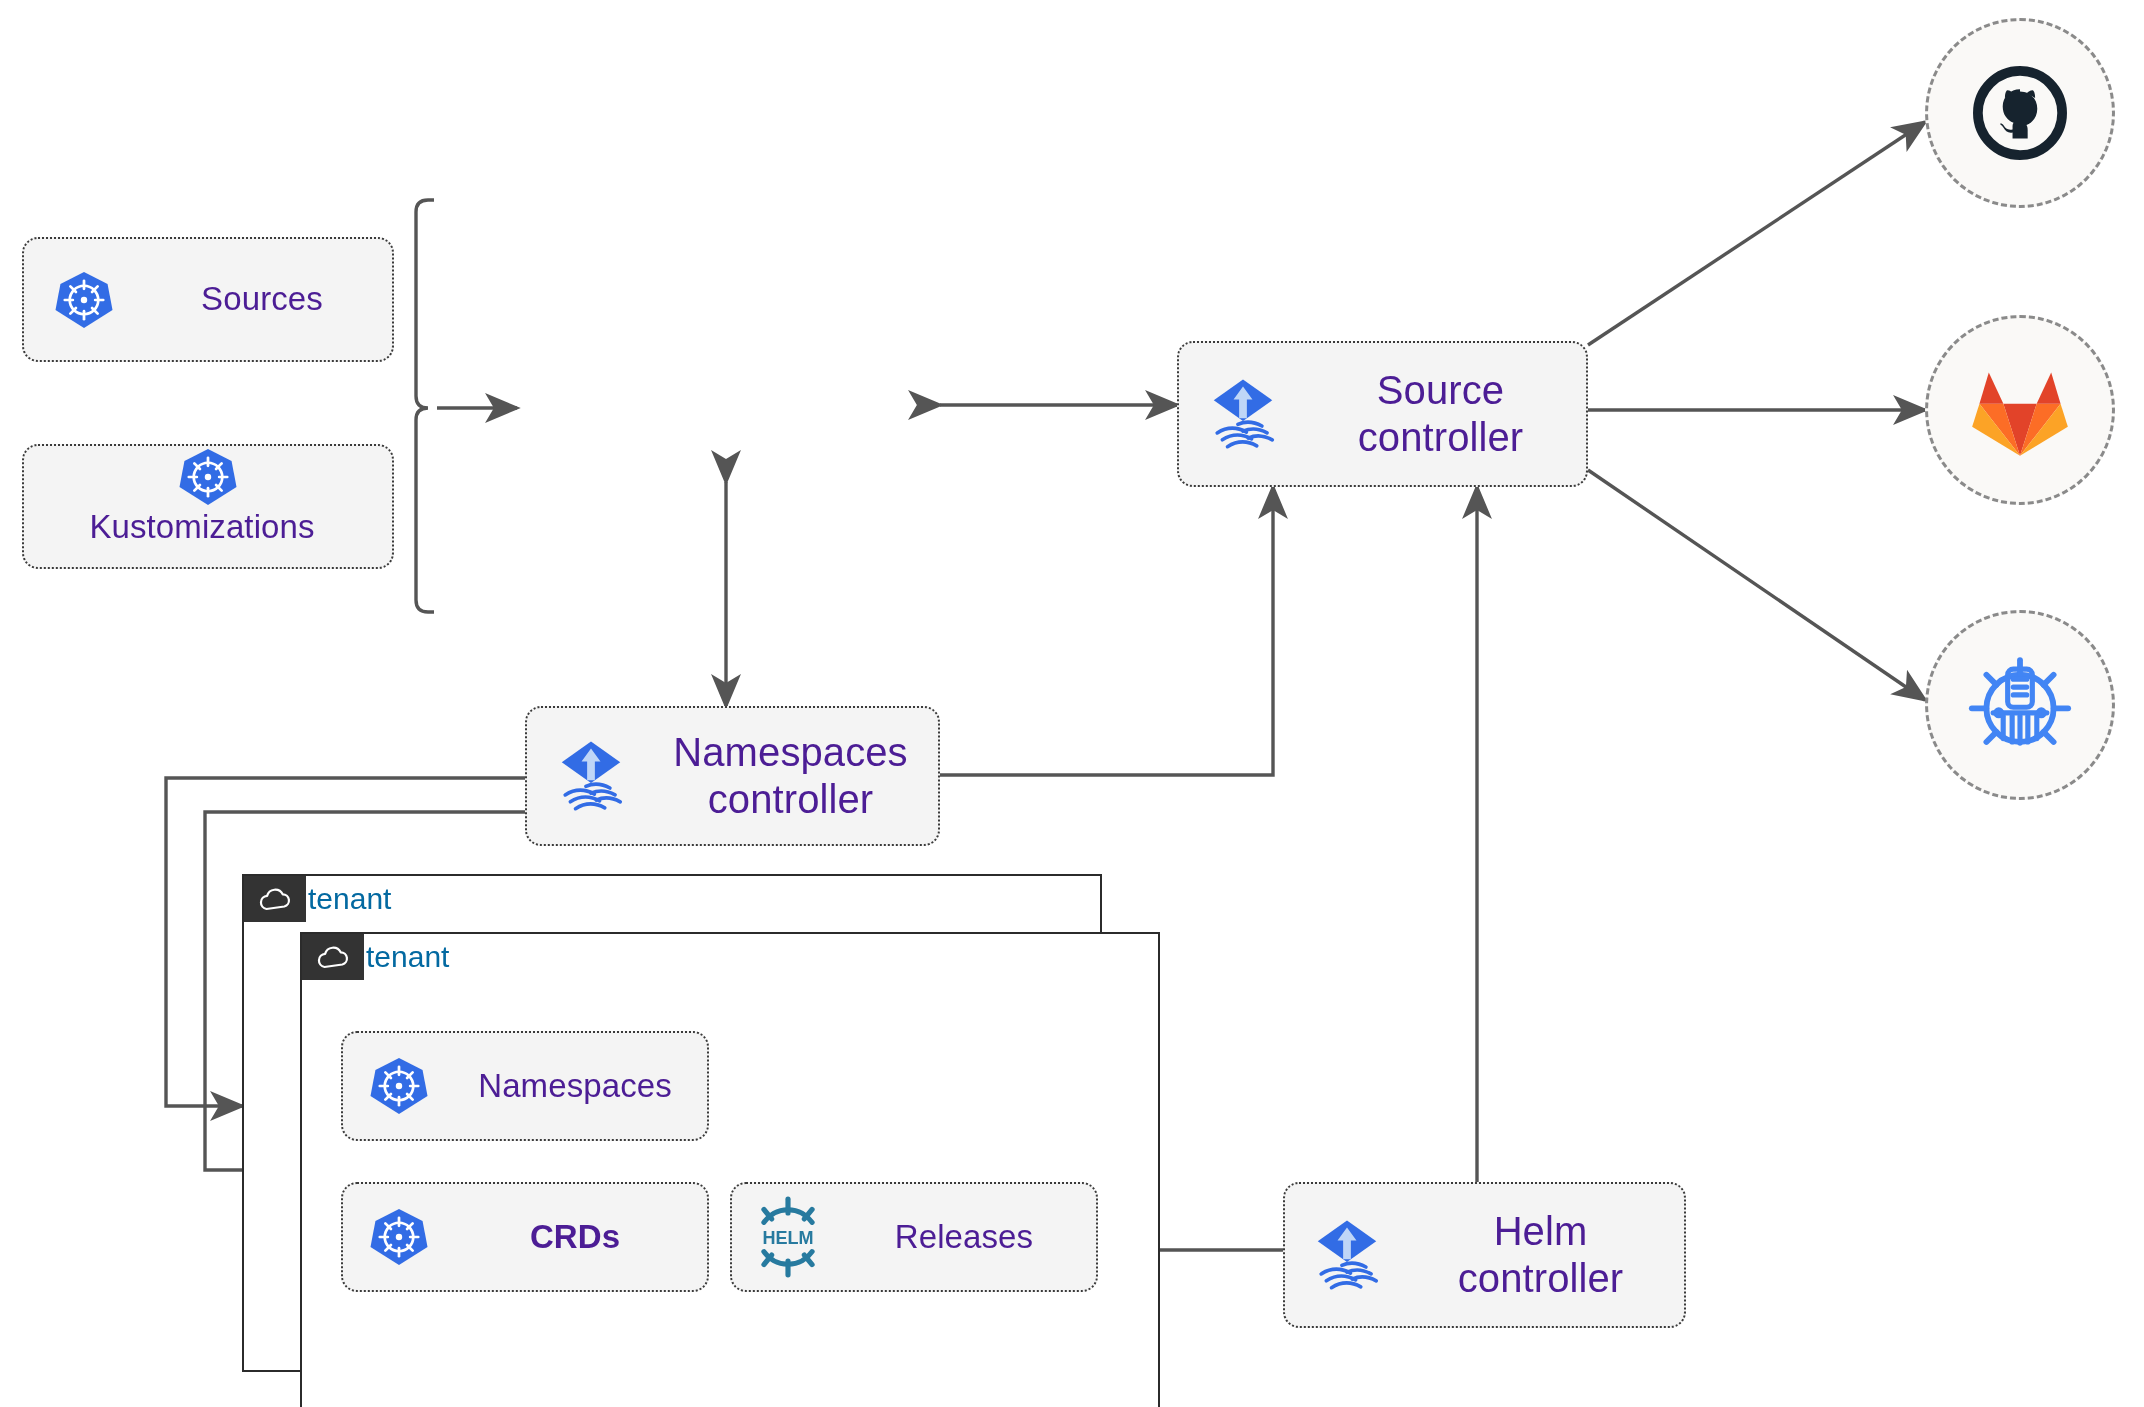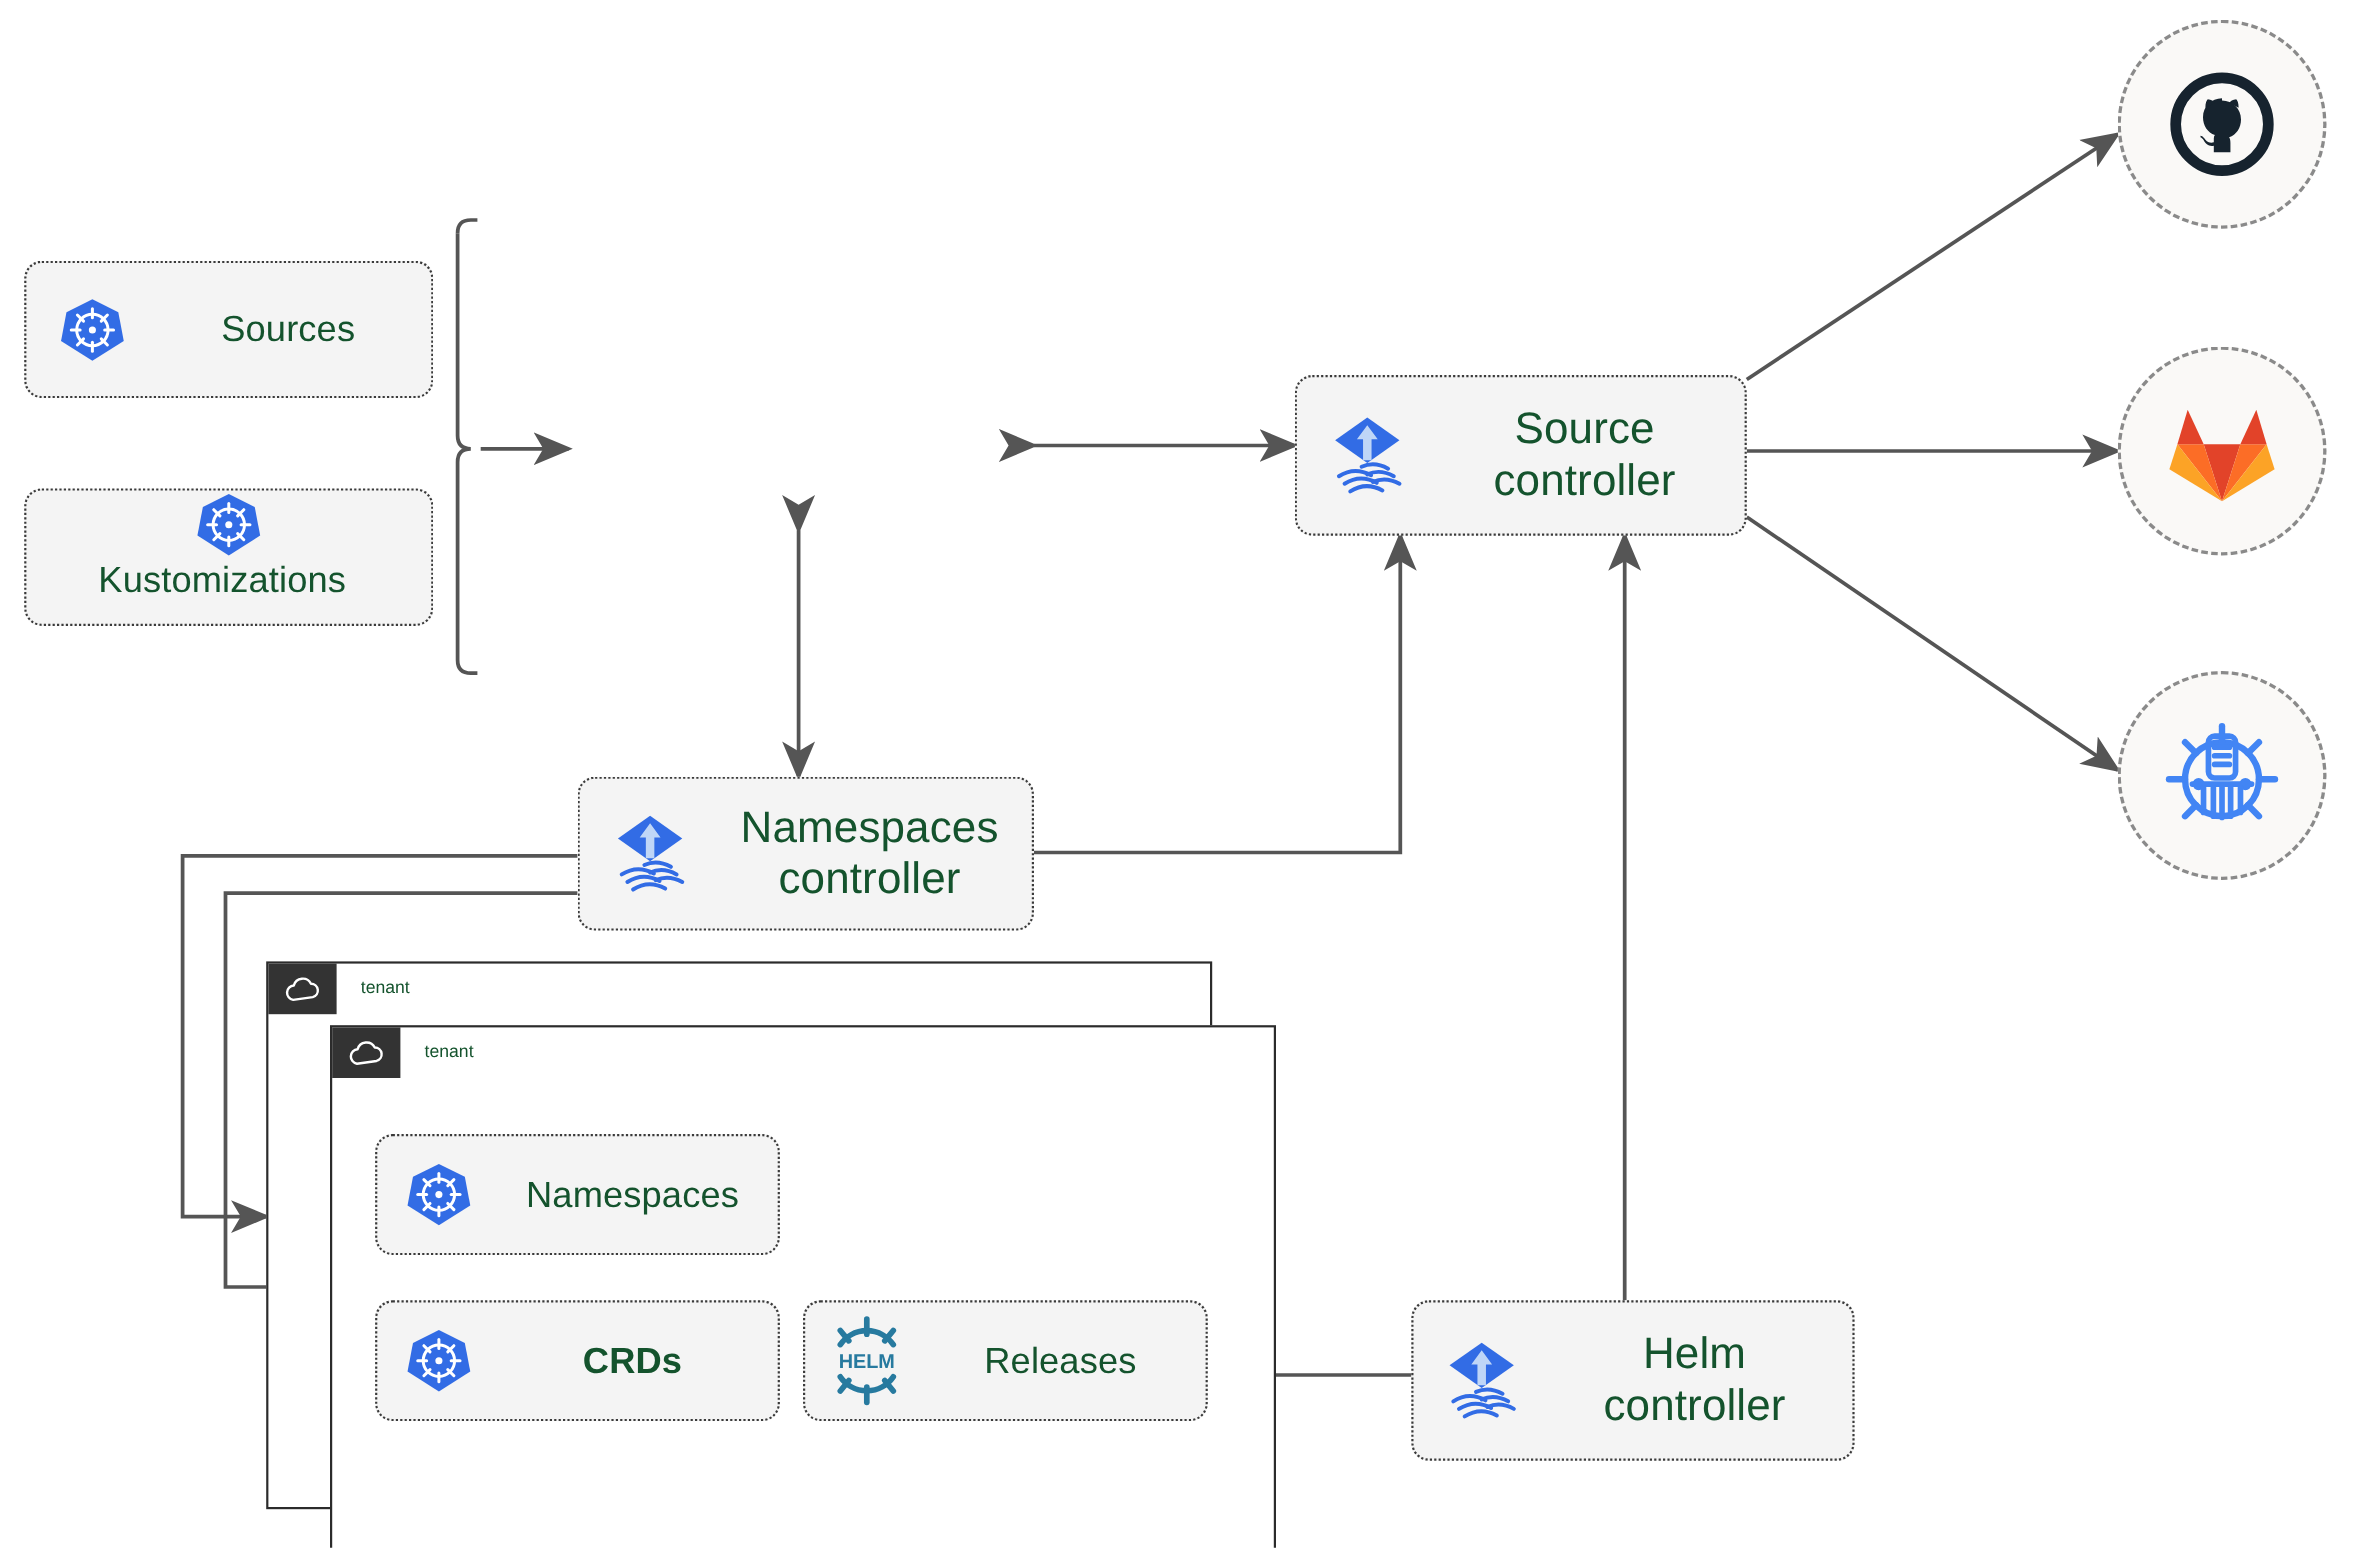--- a/index.html
+++ b/index.html
@@ -5,29 +5,29 @@
   html,body{margin:0;padding:0;background:#ffffff;}
   body{width:2144px;height:1407px;position:relative;overflow:hidden;
        font-family:"Liberation Sans","DejaVu Sans",sans-serif;}
   #stage{position:absolute;left:0;top:0;width:2144px;height:1407px;}
   svg.wires{position:absolute;left:0;top:0;width:2144px;height:1407px;pointer-events:none;}
 
   
   .rbox{position:absolute;background:#f4f4f4;border:2.5px dotted #3a3a3a;
         border-radius:16px;display:flex;align-items:center;box-sizing:border-box;}
   .rbox .ico{flex:0 0 auto;display:flex;align-items:center;justify-content:center;}
-  .rbox .lbl{flex:1 1 auto;text-align:center;color:#14532d;font-size:33px;line-height:1.18;
+  .rbox .lbl{flex:1 1 auto;text-align:center;color:#4c1d95;font-size:33px;line-height:1.18;
              letter-spacing:.1px;padding-right:12px;}
   .rbox .lbl.two{font-size:40px;}
 
   
   .tenant{position:absolute;background:#ffffff;border:2.5px solid #2b2b2b;box-sizing:border-box;}
   .tenant .thead{position:absolute;left:0;top:0;height:46px;display:flex;align-items:center;}
   .tenant .tchip{width:62px;height:46px;background:#333333;display:flex;align-items:center;justify-content:center;}
-  .tenant .tname{margin-left:22px;font-size:16px;color:#14532d;}
+  .tenant .tname{margin-left:2px;font-size:30px;color:#0369a1;}
 
   
   .dcirc{position:absolute;border:3px dashed #8a8a8a;border-radius:50%;
          background:#faf9f7;display:flex;align-items:center;justify-content:center;box-sizing:border-box;}
 
   .k8s{width:62px;height:62px;}
   .k8s-lg{width:64px;height:64px;}
 </style>
 </head>
 <body>

